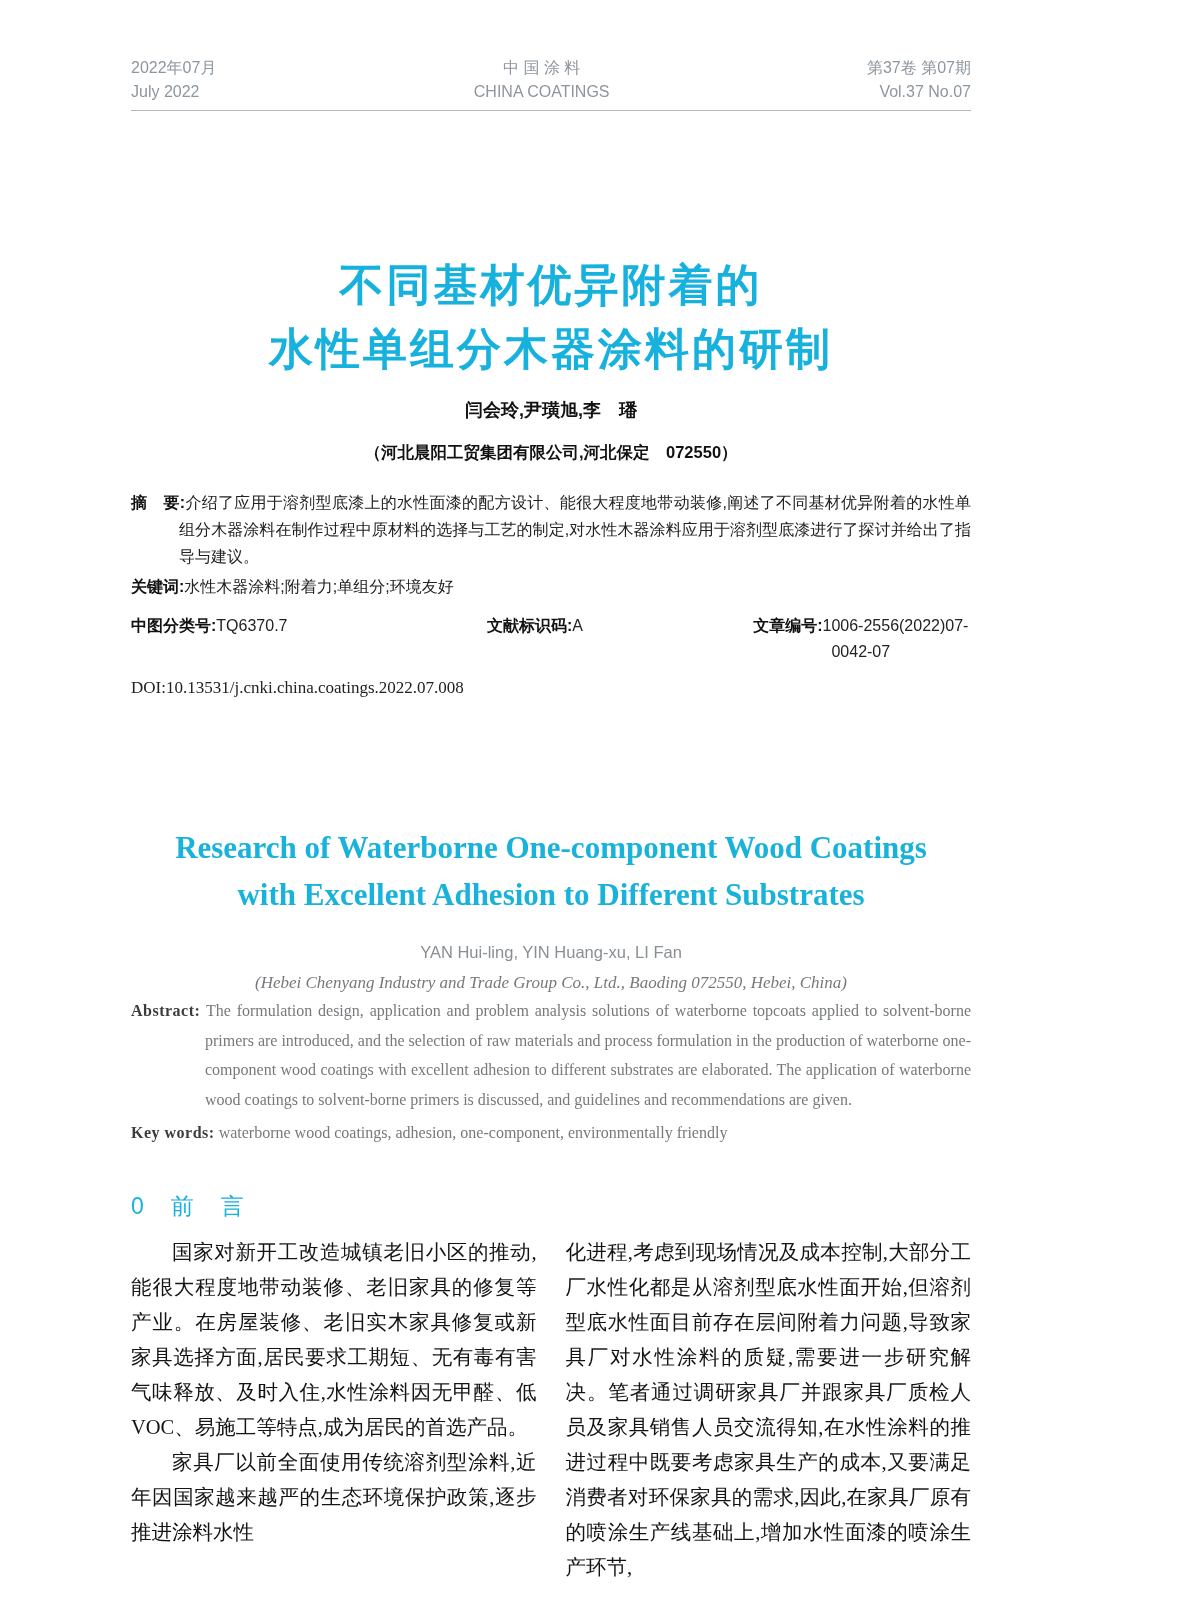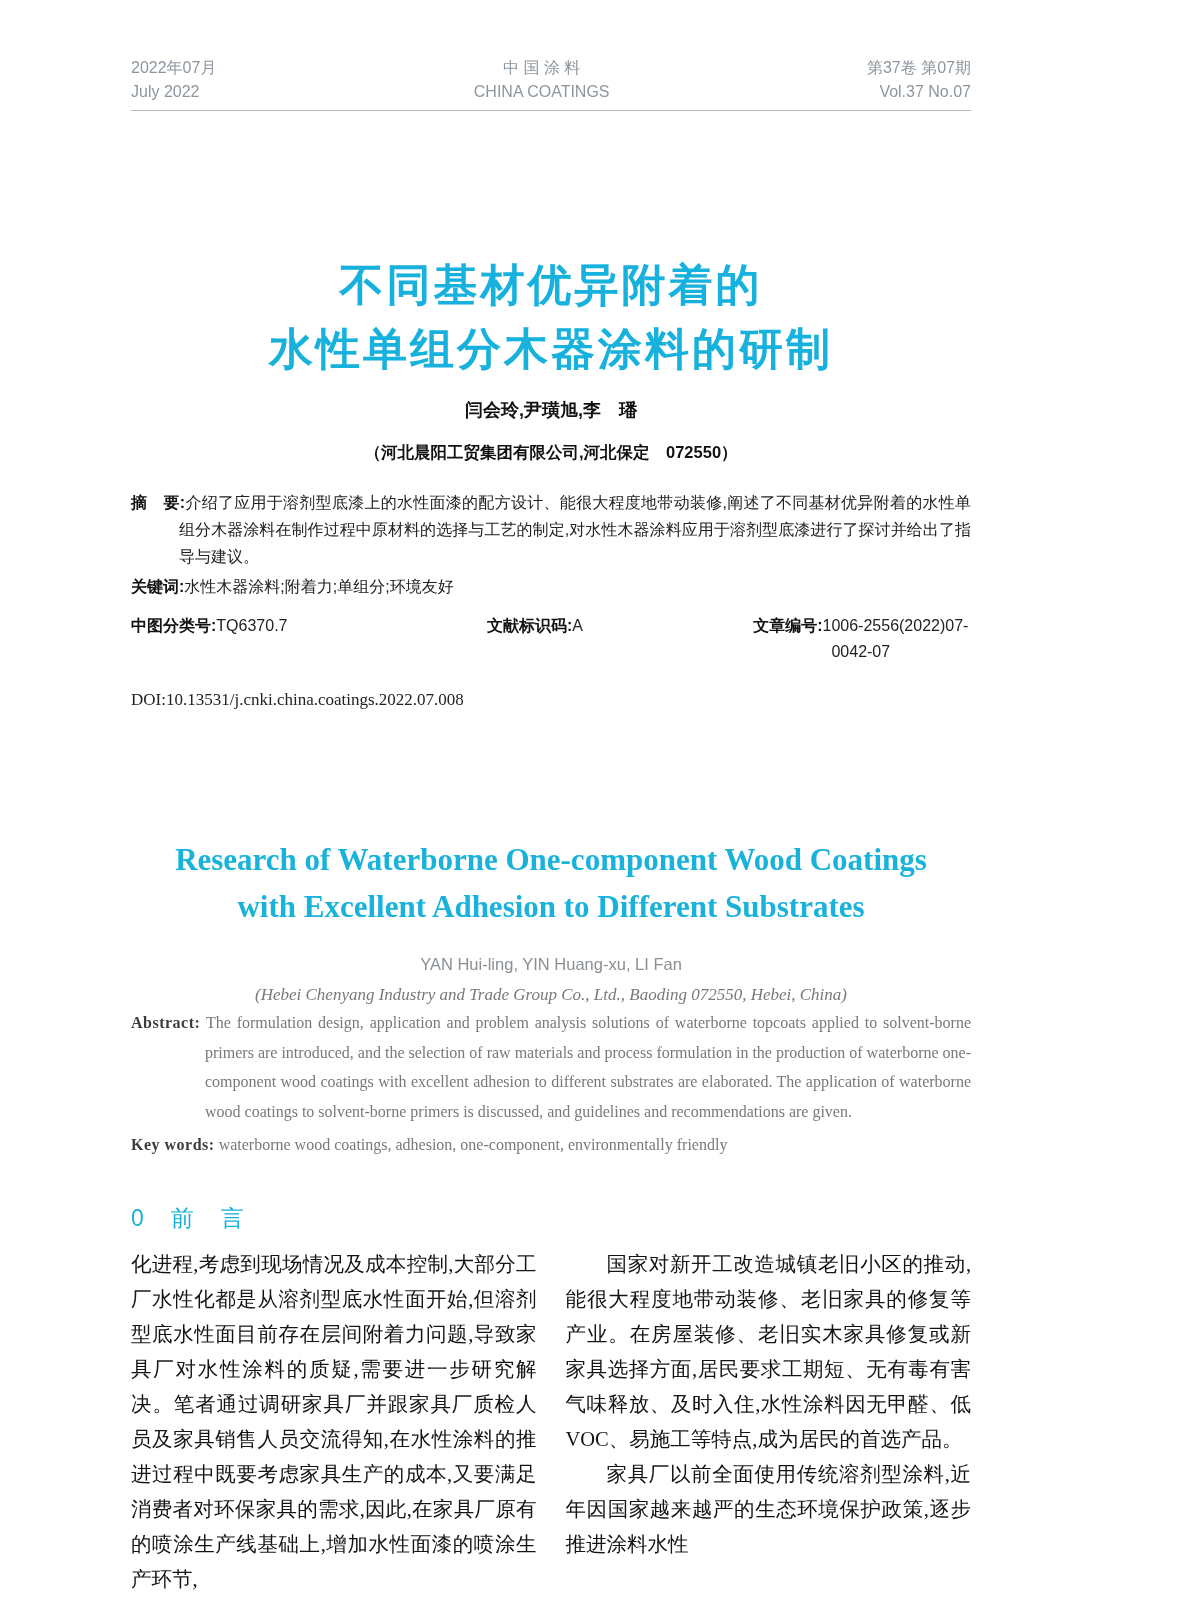--- a/index.html
+++ b/index.html
@@ -46,21 +46,21 @@
   }
   .cn-abstract .lbl, .cn-keywords .lbl, .inline-lbl { font-weight: bold; color: #111; margin-top: 32px; }
   .cn-keywords { margin-top: 3px; font-size: 16px; line-height: 27px; color: #222; }
   .clc-row {
     margin-top: 13px; display: flex; font-size: 16px; line-height: 26px; color: #222; gap: 20px;
   }
   .clc-row .cell-1 { width: 40%; }
   .clc-row .cell-2 { width: 29%; }
   .clc-row .cell-3 { flex: 1; text-align: center; }
   .doi-line {
-    margin-top: 25px; font-family: "Liberation Serif", "DejaVu Serif", serif;
+    margin-top: 13px; font-family: "Liberation Serif", "DejaVu Serif", serif;
     font-size: 17px; color: #222;
   }
 
   
   .en-title {
     margin-top: 126px; text-align: center;
     font-family: "Liberation Serif", "DejaVu Serif", serif;
     color: #19b2da; font-weight: bold;
     font-size: 31px; line-height: 47px;
   }
@@ -160,21 +160,21 @@
   <div class="en-abstract">
     <span class="lbl">Abstract:</span> <span>The formulation design, application and problem analysis solutions of waterborne topcoats applied to solvent-borne primers are introduced, and the selection of raw materials and process formulation in the production of waterborne one-component wood coatings with excellent adhesion to different substrates are elaborated. The application of waterborne wood coatings to solvent-borne primers is discussed, and guidelines and recommendations are given.</span>
   </div>
   <div class="en-keywords">
     <span class="lbl">Key words:</span> <span>waterborne wood coatings, adhesion, one-component, environmentally friendly</span>
   </div>
 
   <div class="section-head">0　前　言</div>
   <div class="columns">
     <div class="colm">
-      <p>化进程,考虑到现场情况及成本控制,大部分工厂水性化都是从溶剂型底水性面开始,但溶剂型底水性面目前存在层间附着力问题,导致家具厂对水性涂料的质疑,需要进一步研究解决。笔者通过调研家具厂并跟家具厂质检人员及家具销售人员交流得知,在水性涂料的推进过程中既要考虑家具生产的成本,又要满足消费者对环保家具的需求,因此,在家具厂原有的喷涂生产线基础上,增加水性面漆的喷涂生产环节,</p>
+      <p class="indent">国家对新开工改造城镇老旧小区的推动,能很大程度地带动装修、老旧家具的修复等产业。在房屋装修、老旧实木家具修复或新家具选择方面,居民要求工期短、无有毒有害气味释放、及时入住,水性涂料因无甲醛、低VOC、易施工等特点,成为居民的首选产品。</p>
+      <p class="indent">家具厂以前全面使用传统溶剂型涂料,近年因国家越来越严的生态环境保护政策,逐步推进涂料水性</p>
     </div>
     <div class="colm">
-      <p class="indent">国家对新开工改造城镇老旧小区的推动,能很大程度地带动装修、老旧家具的修复等产业。在房屋装修、老旧实木家具修复或新家具选择方面,居民要求工期短、无有毒有害气味释放、及时入住,水性涂料因无甲醛、低VOC、易施工等特点,成为居民的首选产品。</p>
-      <p class="indent">家具厂以前全面使用传统溶剂型涂料,近年因国家越来越严的生态环境保护政策,逐步推进涂料水性</p>
+      <p>化进程,考虑到现场情况及成本控制,大部分工厂水性化都是从溶剂型底水性面开始,但溶剂型底水性面目前存在层间附着力问题,导致家具厂对水性涂料的质疑,需要进一步研究解决。笔者通过调研家具厂并跟家具厂质检人员及家具销售人员交流得知,在水性涂料的推进过程中既要考虑家具生产的成本,又要满足消费者对环保家具的需求,因此,在家具厂原有的喷涂生产线基础上,增加水性面漆的喷涂生产环节,</p>
     </div>
   </div>
 
 </div>
 
 </body></html>

